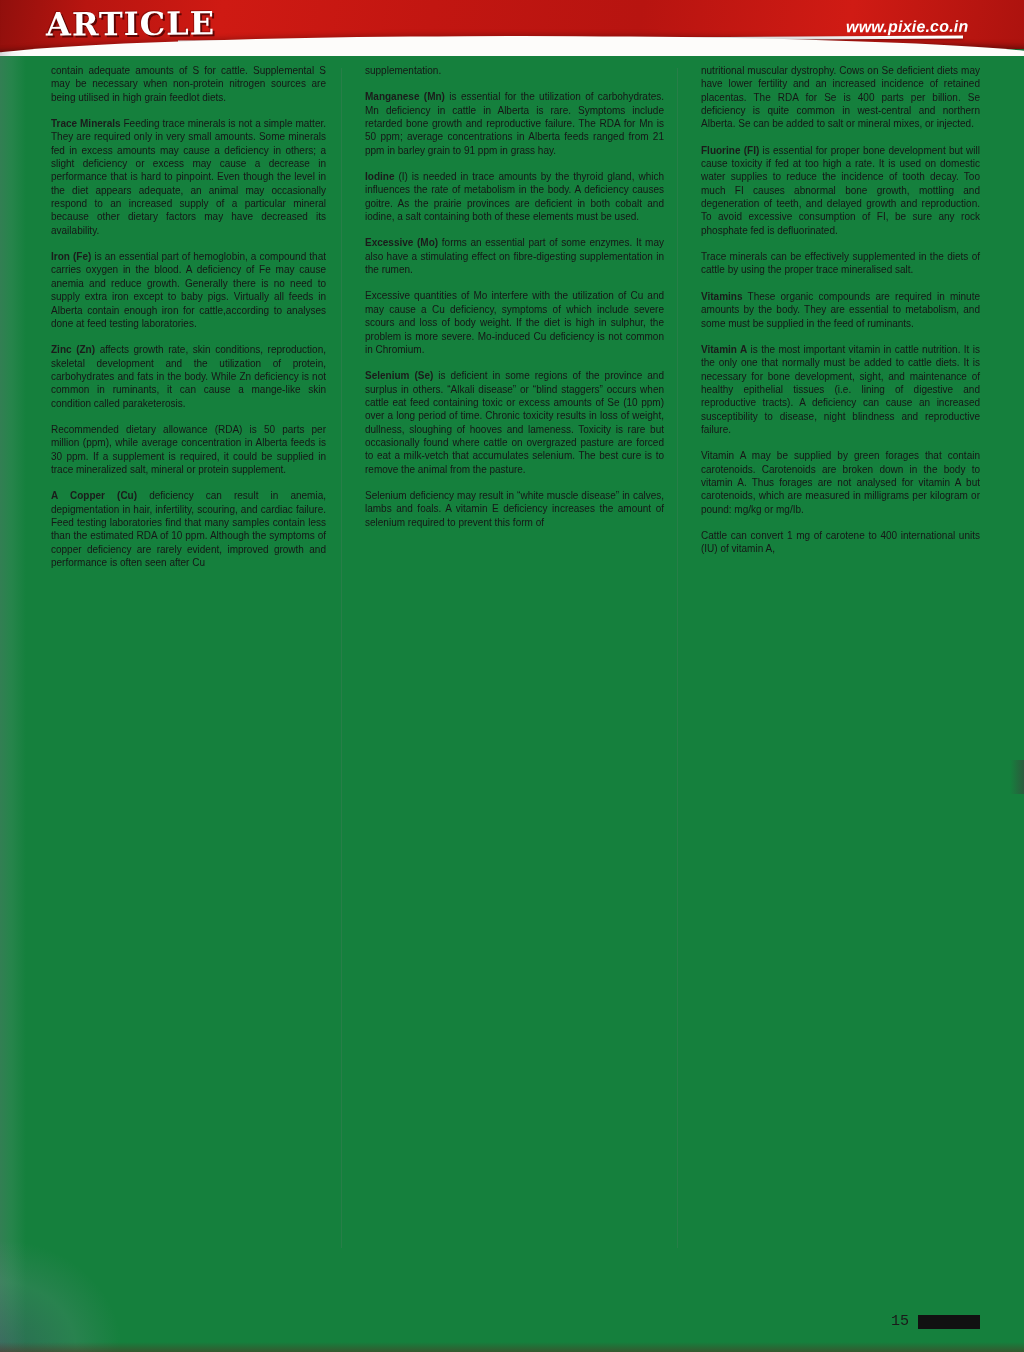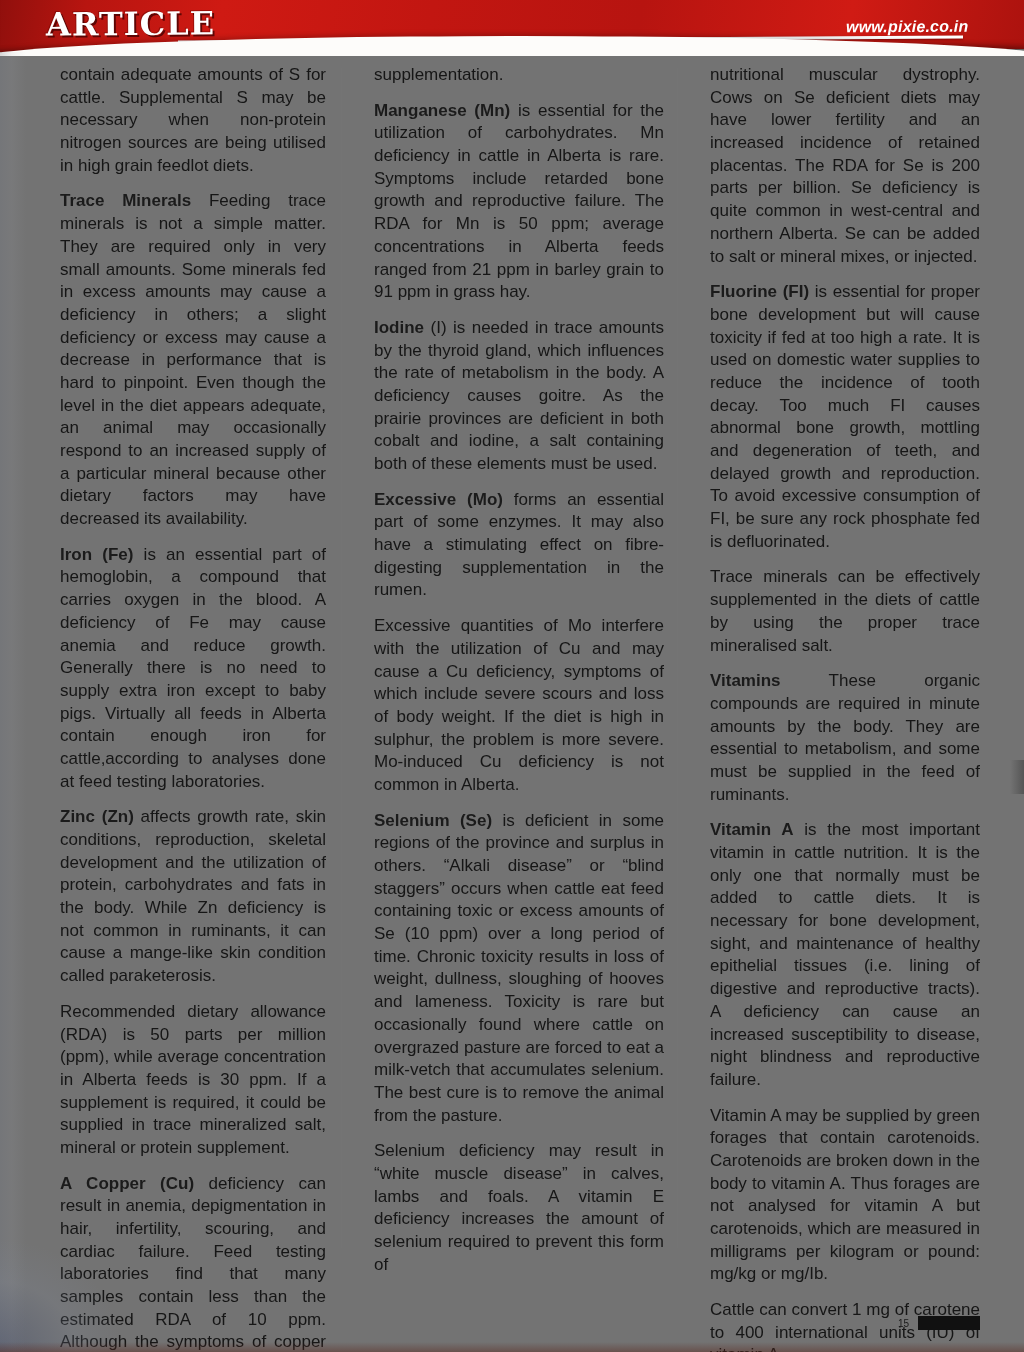--- a/index.html
+++ b/index.html
@@ -12,21 +12,21 @@
     height: 1352px;
     font-family: "Liberation Sans", sans-serif;
     position: relative;
     overflow: hidden;
   }
 
   
   #page {
     position: absolute;
     inset: 0;
-    background: #737373;
+    background: #15803d;
   }
 
   
   #masthead {
     position: absolute;
     left: 0; top: 0;
     width: 1024px;
     height: 56px;
     overflow: hidden;
   }
@@ -110,22 +110,22 @@
     content: "";
     position: absolute;
     top: 4px;
     right: 2px;
     width: 1px;
     height: 1180px;
     background: rgba(120,120,120,.20);
   }
 
   p.para {
-    margin: 0 0 13px 16px;
-    font-size: 17px;
+    margin: 0 0 13px 7px;
+    font-size: 10px;
     line-height: 1.335;
     color: #161616;
     text-align: justify;
     text-justify: inter-word;
     -webkit-hyphens: none;
     hyphens: none;
     font-weight: 500;
   }
   p.para:last-child { margin-bottom: 0; }
   p.para b {
@@ -136,22 +136,22 @@
   
   #footer {
     position: absolute;
     right: 44px;
     bottom: 22px;
     display: flex;
     align-items: center;
     gap: 9px;
   }
   #page-number {
-    font-family: Liberation Sans, sans-serif;
-    font-size: 10px;
+    font-family: Liberation Mono, monospace;
+    font-size: 15px;
     color: #1a1a1a;
   }
   #footer-bar {
     width: 62px;
     height: 14px;
     background: #111111;
   }
 
   
   .scan-edge-left {
@@ -207,27 +207,27 @@
       <p class="para"><b>Zinc (Zn)</b><span> affects growth rate, skin conditions, reproduction, skeletal development and the utilization of protein, carbohydrates and fats in the body. While Zn deficiency is not common in ruminants, it can cause a mange-like skin condition called paraketerosis.</span></p>
       <p class="para"><b></b><span>Recommended dietary allowance (RDA) is 50 parts per million (ppm), while average concentration in Alberta feeds is 30 ppm. If a supplement is required, it could be supplied in trace mineralized salt, mineral or protein supplement.</span></p>
       <p class="para"><b>A Copper (Cu)</b><span> deficiency can result in anemia, depigmentation in hair, infertility, scouring, and cardiac failure. Feed testing laboratories find that many samples contain less than the estimated RDA of 10 ppm. Although the symptoms of copper deficiency are rarely evident, improved growth and performance is often seen after Cu</span></p>
     </div>
 
     <div class="column col-2">
       <p class="para"><b></b><span>supplementation.</span></p>
       <p class="para"><b>Manganese (Mn)</b><span> is essential for the utilization of carbohydrates. Mn deficiency in cattle in Alberta is rare. Symptoms include retarded bone growth and reproductive failure. The RDA for Mn is 50 ppm; average concentrations in Alberta feeds ranged from 21 ppm in barley grain to 91 ppm in grass hay.</span></p>
       <p class="para"><b>Iodine</b><span> (I) is needed in trace amounts by the thyroid gland, which influences the rate of metabolism in the body. A deficiency causes goitre. As the prairie provinces are deficient in both cobalt and iodine, a salt containing both of these elements must be used.</span></p>
       <p class="para"><b>Excessive (Mo)</b><span> forms an essential part of some enzymes. It may also have a stimulating effect on fibre-digesting supplementation in the rumen.</span></p>
-      <p class="para"><b></b><span>Excessive quantities of Mo interfere with the utilization of Cu and may cause a Cu deficiency, symptoms of which include severe scours and loss of body weight. If the diet is high in sulphur, the problem is more severe. Mo-induced Cu deficiency is not common in Alberta.</span></p>
+      <p class="para"><b></b><span>Excessive quantities of Mo interfere with the utilization of Cu and may cause a Cu deficiency, symptoms of which include severe scours and loss of body weight. If the diet is high in sulphur, the problem is more severe. Mo-induced Cu deficiency is not common in Chromium.</span></p>
       <p class="para"><b>Selenium (Se)</b><span> is deficient in some regions of the province and surplus in others. “Alkali disease” or “blind staggers” occurs when cattle eat feed containing toxic or excess amounts of Se (10 ppm) over a long period of time. Chronic toxicity results in loss of weight, dullness, sloughing of hooves and lameness. Toxicity is rare but occasionally found where cattle on overgrazed pasture are forced to eat a milk-vetch that accumulates selenium. The best cure is to remove the animal from the pasture.</span></p>
       <p class="para"><b></b><span>Selenium deficiency may result in “white muscle disease” in calves, lambs and foals. A vitamin E deficiency increases the amount of selenium required to prevent this form of</span></p>
     </div>
 
     <div class="column col-3">
-      <p class="para"><b></b><span>nutritional muscular dystrophy. Cows on Se deficient diets may have lower fertility and an increased incidence of retained placentas. The RDA for Se is 200 parts per billion. Se deficiency is quite common in west-central and northern Alberta. Se can be added to salt or mineral mixes, or injected.</span></p>
+      <p class="para"><b></b><span>nutritional muscular dystrophy. Cows on Se deficient diets may have lower fertility and an increased incidence of retained placentas. The RDA for Se is 400 parts per billion. Se deficiency is quite common in west-central and northern Alberta. Se can be added to salt or mineral mixes, or injected.</span></p>
       <p class="para"><b>Fluorine (FI)</b><span> is essential for proper bone development but will cause toxicity if fed at too high a rate. It is used on domestic water supplies to reduce the incidence of tooth decay. Too much FI causes abnormal bone growth, mottling and degeneration of teeth, and delayed growth and reproduction. To avoid excessive consumption of FI, be sure any rock phosphate fed is defluorinated.</span></p>
       <p class="para"><b></b><span>Trace minerals can be effectively supplemented in the diets of cattle by using the proper trace mineralised salt.</span></p>
       <p class="para"><b>Vitamins</b><span> These organic compounds are required in minute amounts by the body. They are essential to metabolism, and some must be supplied in the feed of ruminants.</span></p>
       <p class="para"><b>Vitamin A</b><span> is the most important vitamin in cattle nutrition. It is the only one that normally must be added to cattle diets. It is necessary for bone development, sight, and maintenance of healthy epithelial tissues (i.e. lining of digestive and reproductive tracts). A deficiency can cause an increased susceptibility to disease, night blindness and reproductive failure.</span></p>
       <p class="para"><b></b><span>Vitamin A may be supplied by green forages that contain carotenoids. Carotenoids are broken down in the body to vitamin A. Thus forages are not analysed for vitamin A but carotenoids, which are measured in milligrams per kilogram or pound: mg/kg or mg/Ib.</span></p>
       <p class="para"><b></b><span>Cattle can convert 1 mg of carotene to 400 international units (IU) of vitamin A,</span></p>
     </div>
 
   </div>
 

